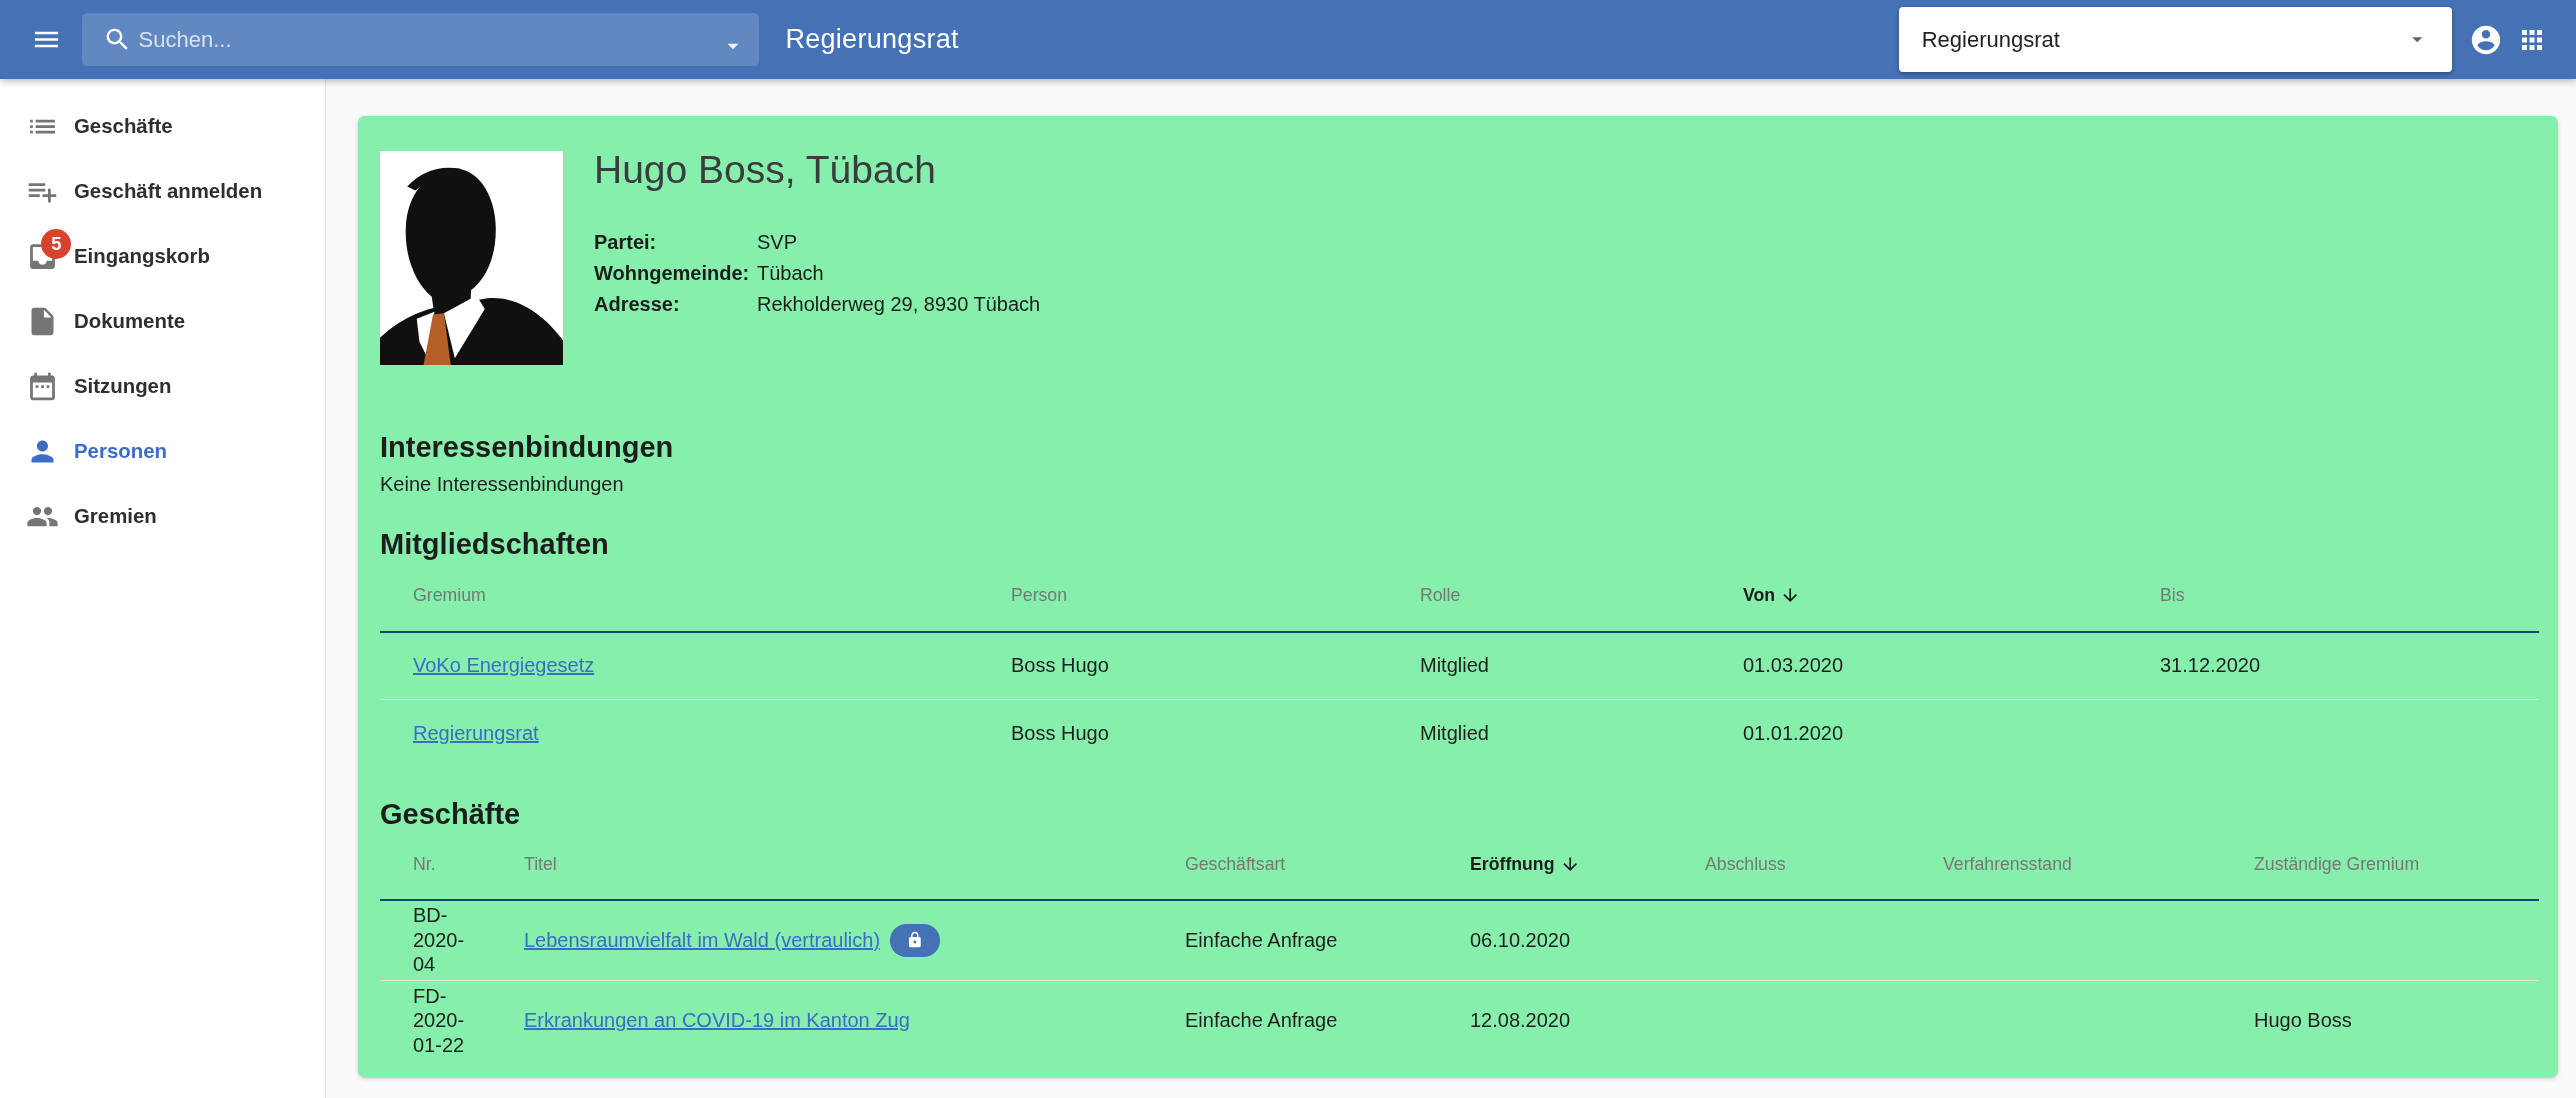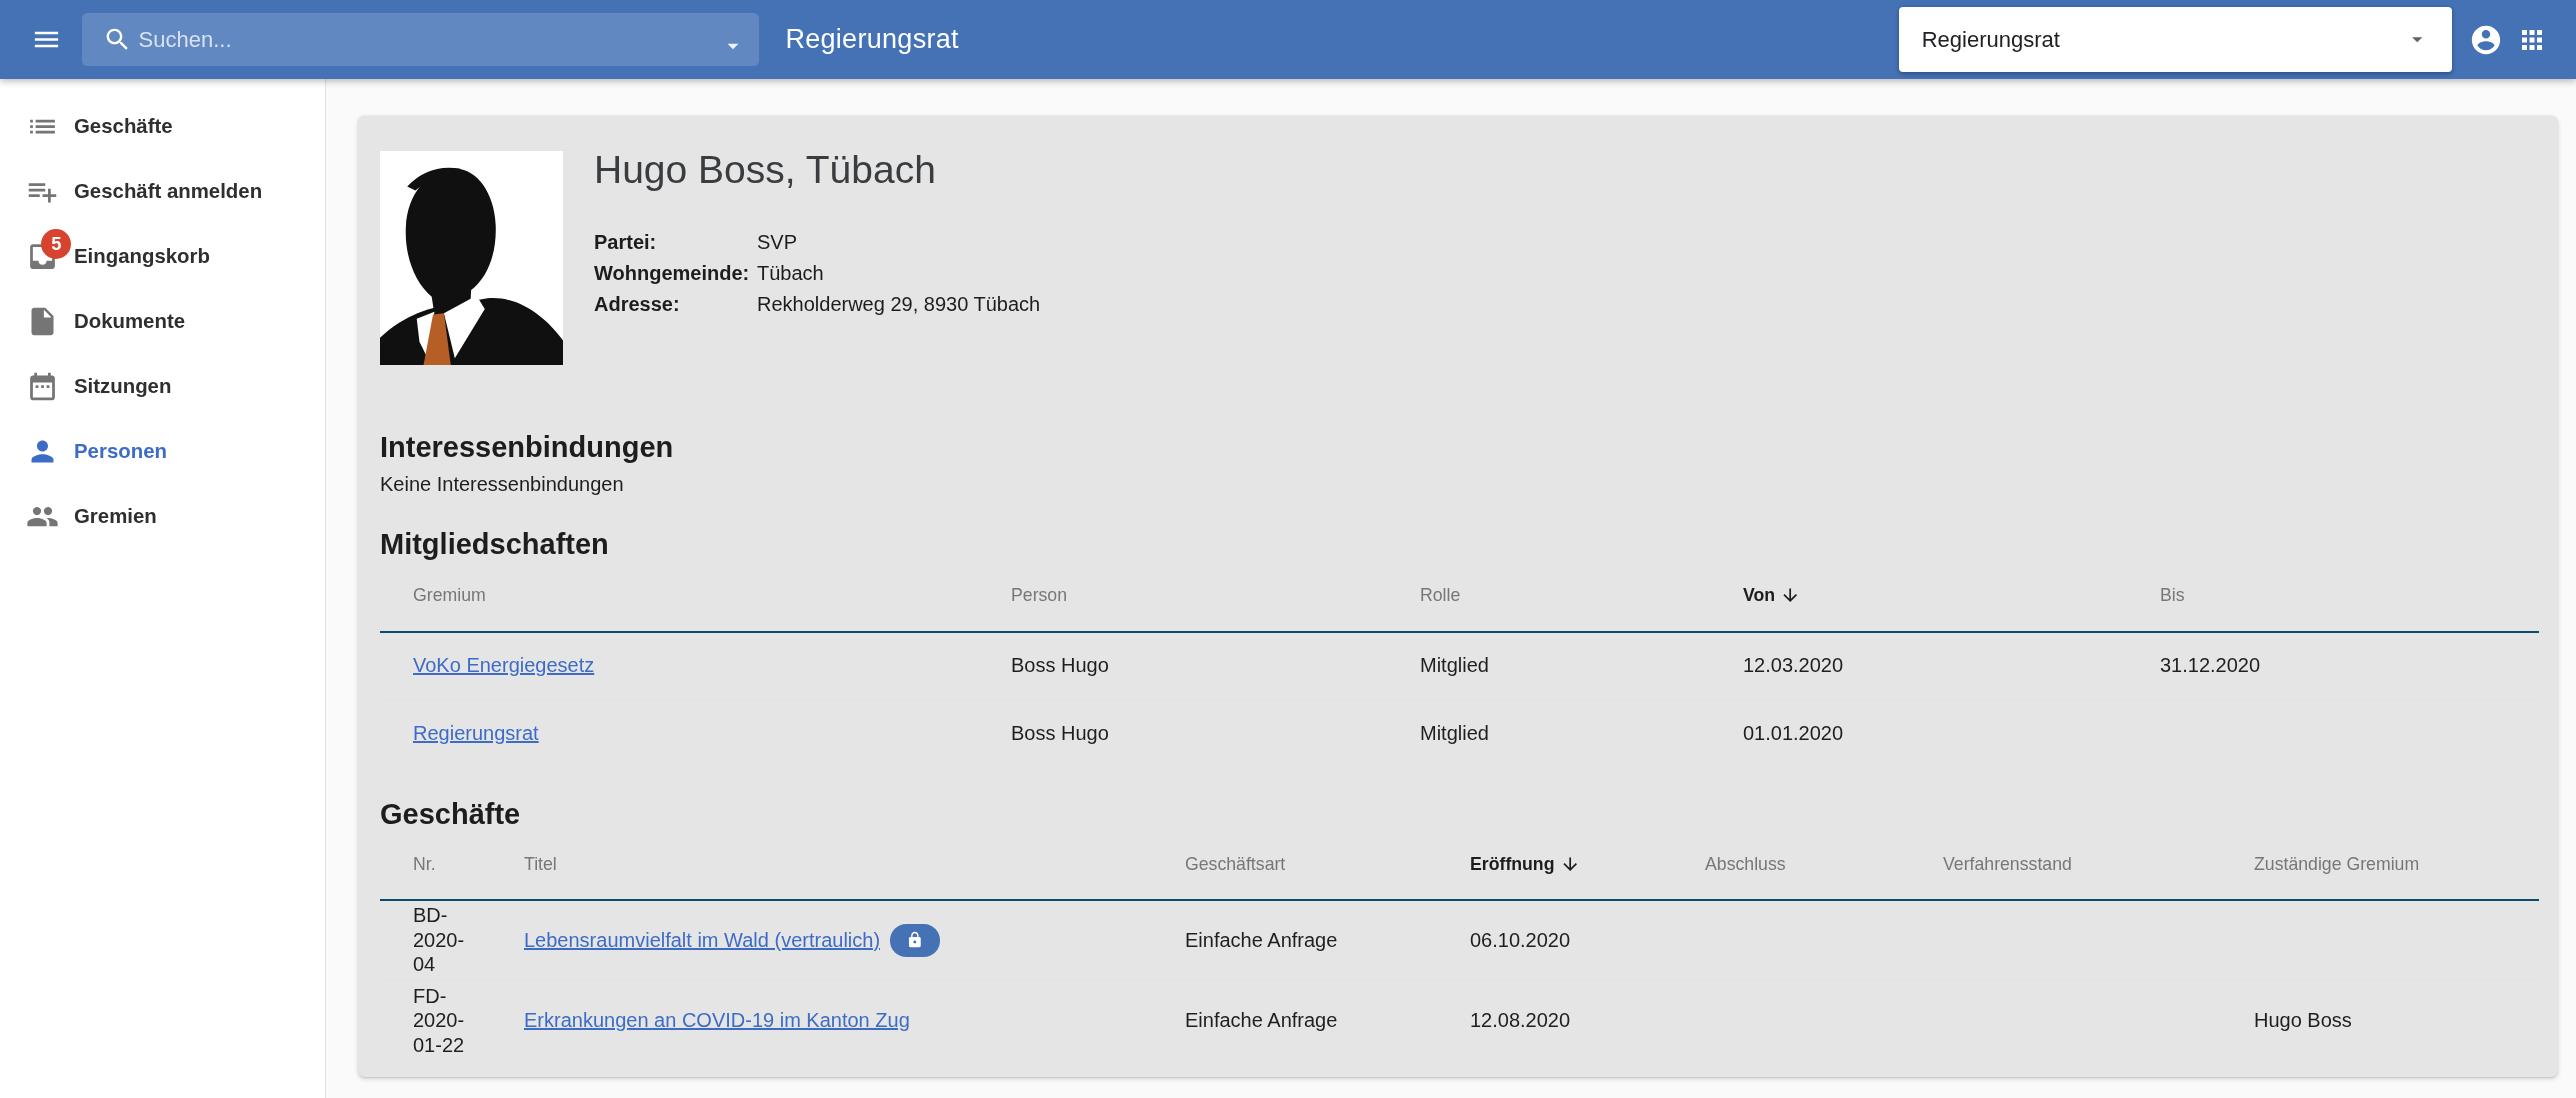--- a/index.html
+++ b/index.html
@@ -43,21 +43,21 @@
   .nav-item .ic { width:33px; height:33px; position:relative; flex:none; }
   .nav-item .ic svg { width:33px; height:33px; fill:#757575; }
   .nav-item .lbl { margin-left:15px; font-size:20.4px; font-weight:600; color:#2f2f2f; }
   .nav-item.active .ic svg { fill:#3d6cc7; }
   .nav-item.active .lbl { color:#3d6cc7; }
   .badge { position:absolute; top:-11px; right:-12.3px; min-width:30px; height:30px;
            border-radius:50%; background:#d7432e; color:#fff; font-size:18.4px; font-weight:600;
            display:flex; align-items:center; justify-content:center; }
 
   .main { flex:1; background:#fafafa; padding:37px 17.7px 0 32px; }
-  .card { background:#e5e5e5; border-radius:6.8px; height:961px;
+  .card { background:#86efac; border-radius:6.8px; height:961px;
           box-shadow:0 1.4px 4.1px rgba(0,0,0,.16), 0 0.7px 1.4px rgba(0,0,0,.08);
           padding:35px 19px 16.3px 22px; }
 
   
   .person-header { display:flex; }
   .photo { width:183px; height:214px; flex:none; }
   .person-info { margin-left:31px; }
   .person-title { font-size:39px; font-weight:400; color:#3a3d40; line-height:46px; margin-top:-4.1px; }
   .details { margin-top:34px; }
   .detail-row { line-height:31px; font-size:20px; display:flex; }
@@ -263,21 +263,21 @@
               <span>Bis</span>
             </div>
         </div>
 
         <div class="trow mcols divider">
           <div class="td">
               <a>VoKo Energiegesetz</a>
             </div>
           <div class="td">Boss Hugo</div>
           <div class="td">Mitglied</div>
-          <div class="td">12.03.2020</div>
+          <div class="td">01.03.2020</div>
           <div class="td">31.12.2020</div>
         </div>
 
         <div class="trow mcols">
           <div class="td">
               <a>Regierungsrat</a>
             </div>
           <div class="td">Boss Hugo</div>
           <div class="td">Mitglied</div>
           <div class="td">01.01.2020</div>

